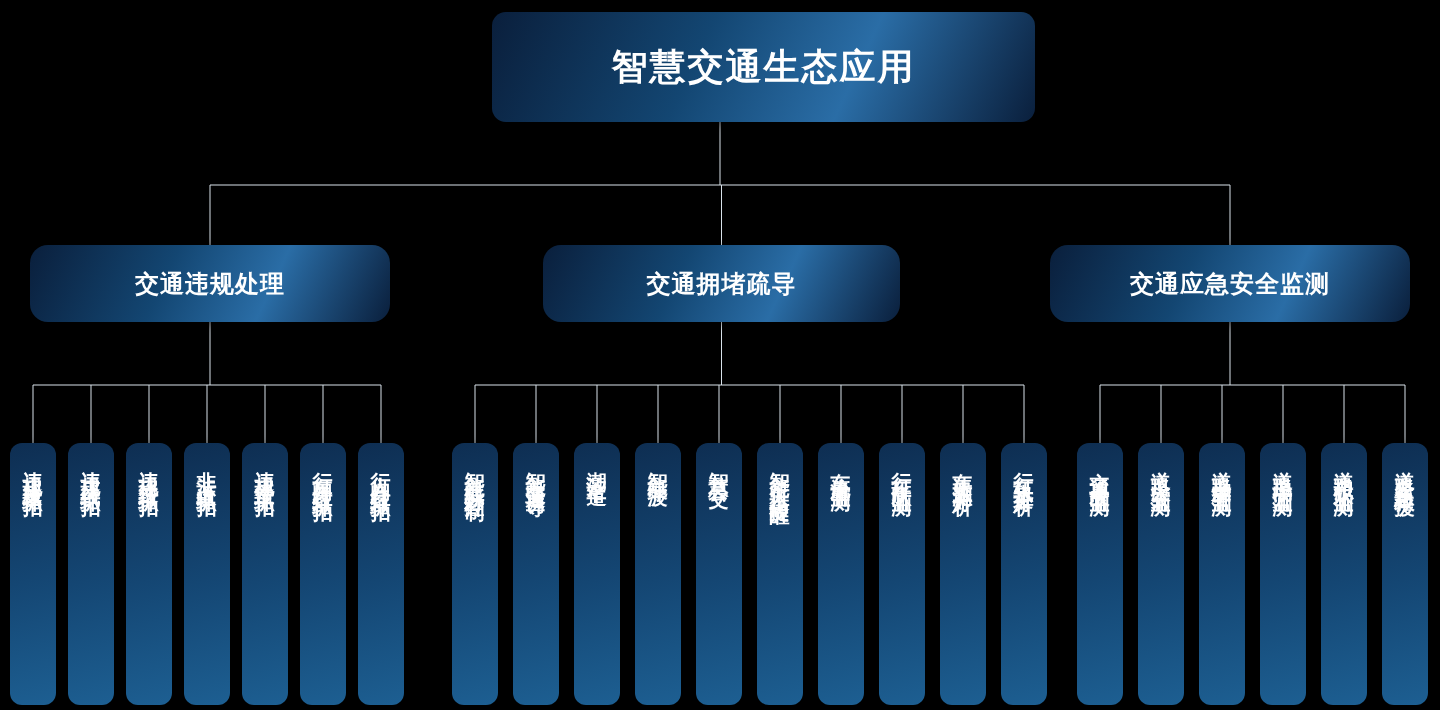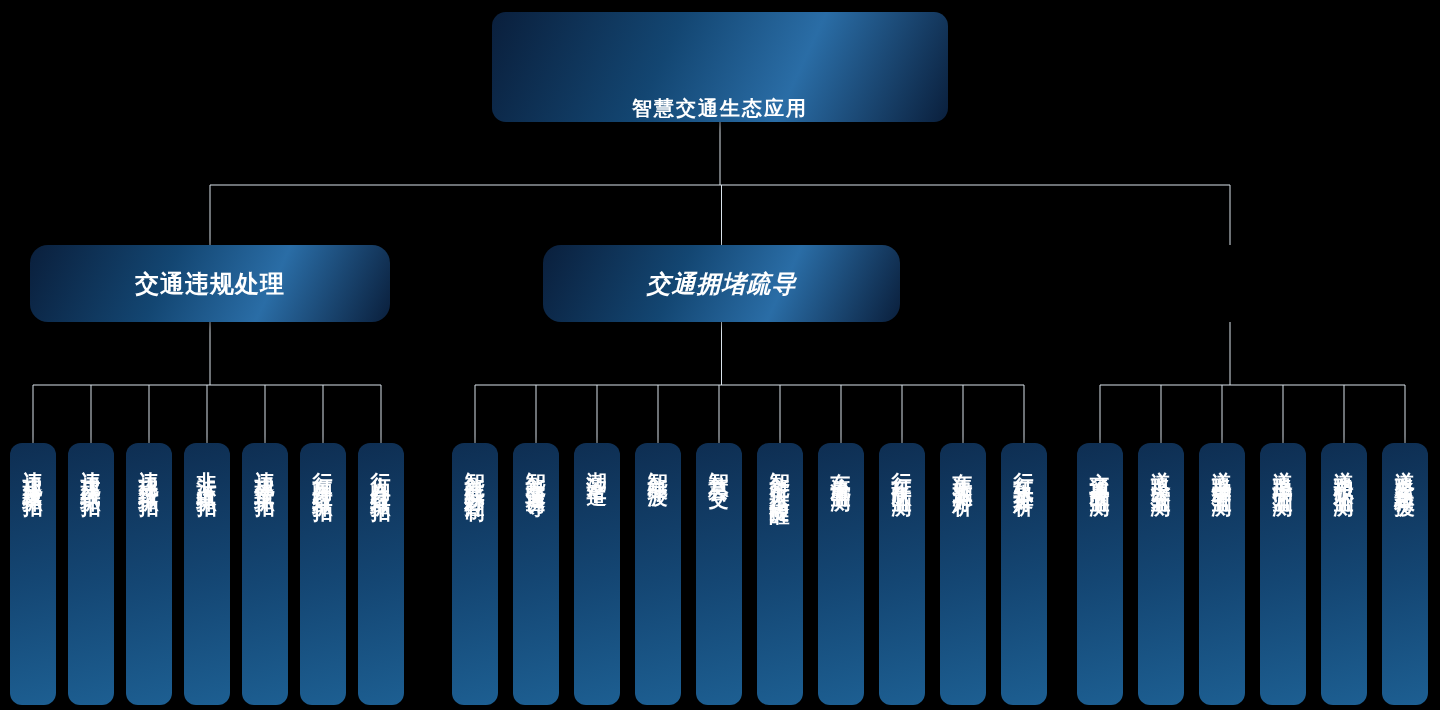--- a/index.html
+++ b/index.html
@@ -27,29 +27,29 @@
     display:flex;align-items:center;justify-content:center;
     color:var(--text,#fff);font-weight:700;
     background:linear-gradient(115deg,
       var(--node-dark,#0a1f3c) 0%,
       var(--node-mid,#134672) 38%,
       var(--node-light,#2a6da6) 66%,
       var(--node-dark,#0a1f3c) 100%);
     box-shadow:0 2px 10px rgba(0,0,0,.55);
   }
   .root{
-    left:492px;top:12px;width:456px;height:110px;
-    border-radius:14px;font-size:20px;letter-spacing:2px;align-items:flex-end;
+    left:492px;top:12px;width:543px;height:110px;
+    border-radius:14px;font-size:36px;letter-spacing:2px;
   }
   .header{
     top:245px;height:77px;border-radius:18px;
     font-size:24px;letter-spacing:1px;
   }
   .h1{left:30px;width:360px;}
-  .h2{left:543px;width:357px;font-style:italic;}
+  .h2{left:543px;width:357px;}
   .h3{left:1050px;width:360px;}
   .leaves{
     position:absolute;top:443px;z-index:1;
     display:flex;
   }
   .row1{left:10px;gap:12px;}
   .row2{left:452px;gap:15px;}
   .row3{left:1077px;gap:15px;}
   .leaf{
     width:46px;height:262px;border-radius:12px;
@@ -113,20 +113,23 @@
   <div class="node root" id="root-node">
     <span>智慧交通生态应用</span>
   </div>
 
   <div class="node header h1" id="group-0">
     <span>交通违规处理</span>
   </div>
   <div class="node header h2" id="group-1">
     <span>交通拥堵疏导</span>
   </div>
+  <div class="node header h3" id="group-2">
+    <span>交通应急安全监测</span>
+  </div>
 
   <div class="leaves row1" id="leaves-0">
     <div class="leaf">
         <span class="vtext">违规超速抓拍</span>
       </div>
     <div class="leaf">
         <span class="vtext">违规压线抓拍</span>
       </div>
     <div class="leaf">
         <span class="vtext">违规逆行抓拍</span>

